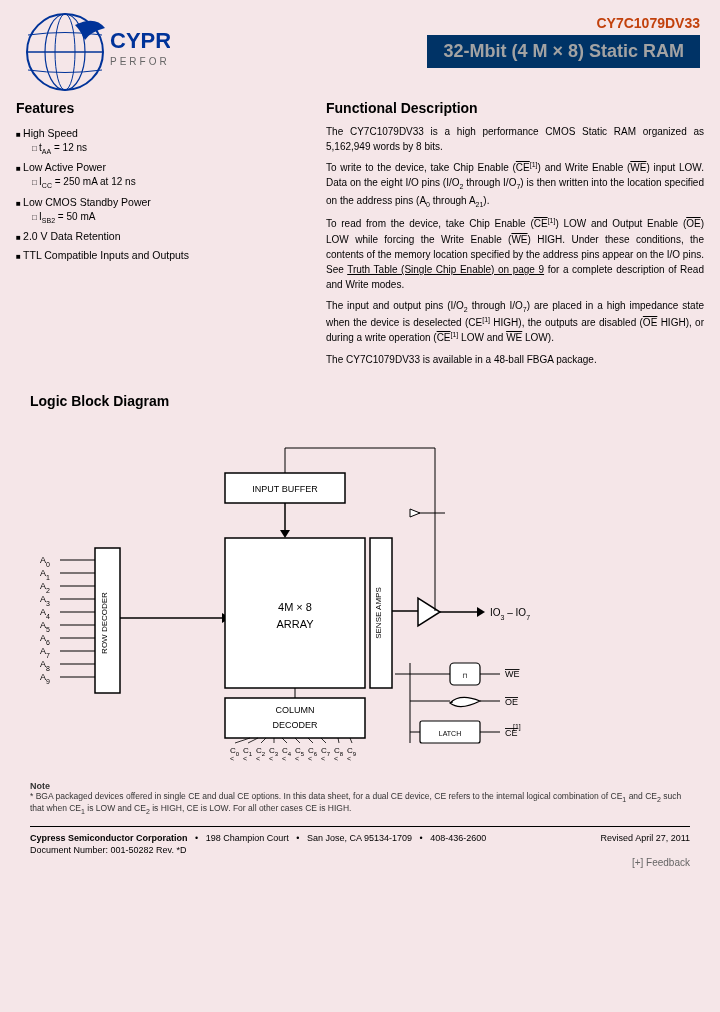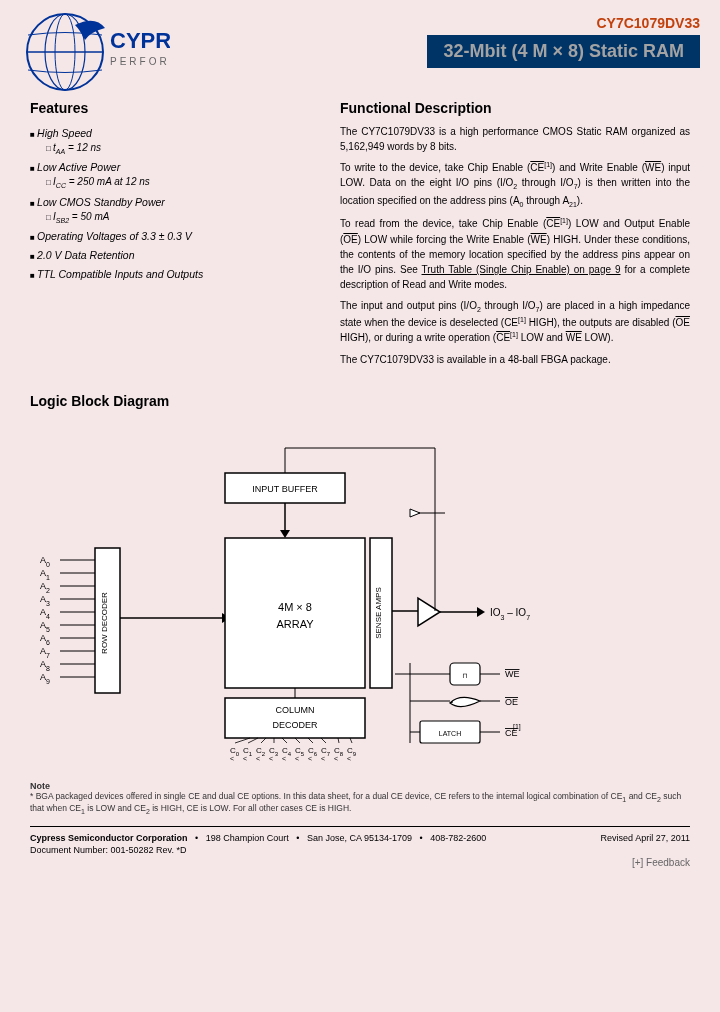--- a/index.html
+++ b/index.html
@@ -45,21 +45,21 @@
       background: #003366;
       color: #a3a3a3;
       font-size: 18px;
       font-weight: bold;
       padding: 6px 16px;
       border-radius: 0;
     }
 
     
     .content {
-      padding: 10px 30px;
+      padding: 10px 16px;
       display: flex;
       gap: 20px;
     }
     .left-col {
       width: 290px;
       flex-shrink: 0;
     }
     .right-col {
       flex: 1;
     }
@@ -72,21 +72,20 @@
     }
 
     .features-list {
       list-style: none;
       padding: 0;
     }
     .features-list li {
       padding: 2px 0;
       font-size: 10.5px;
       line-height: 1.4;
-      font-style: italic;
     }
     .features-list li::before {
       content: '■ ';
       font-size: 8px;
     }
     .features-list .sub-item {
       padding-left: 16px;
       font-size: 10px;
     }
     .features-list .sub-item::before {
@@ -202,21 +201,20 @@
     <ul class="features-list">
       <li>High Speed
         <div class="sub-item">t<sub>AA</sub> = 12 ns</div>
       </li>
       <li>Low Active Power
         <div class="sub-item">I<sub>CC</sub> = 250 mA at 12 ns</div>
       </li>
       <li>Low CMOS Standby Power
         <div class="sub-item">I<sub>SB2</sub> = 50 mA</div>
       </li>
-      <li>Operating Voltages of 3.3 ± 0.3 V</li>
       <li>2.0 V Data Retention</li>
       <li>TTL Compatible Inputs and Outputs</li>
     </ul>
   </div>
 
   <div class="right-col func-desc">
     <div class="section-title">Functional Description</div>
     <p>
       The CY7C1079DV33 is a high performance CMOS Static RAM organized as 5,162,949 words by 8 bits.
     </p>
@@ -368,21 +366,21 @@
 
 <div class="footer-bar">
   <div class="left-footer">
     <span>
       <strong>Cypress Semiconductor Corporation</strong>
       &nbsp; • &nbsp;
       <span>198 Champion Court</span>
       &nbsp; • &nbsp;
       <span>San Jose, CA  95134-1709</span>
       &nbsp; • &nbsp;
-      <span>408-782-2600</span>
+      <span>408-436-2600</span>
     </span>
     <span>Document Number: 001-50282 Rev. *D</span>
   </div>
   <div class="right-footer">
     <span>Revised April 27, 2011</span>
   </div>
 </div>
 
 <div class="footer-feedback">
   <span>[+] Feedback</span>

